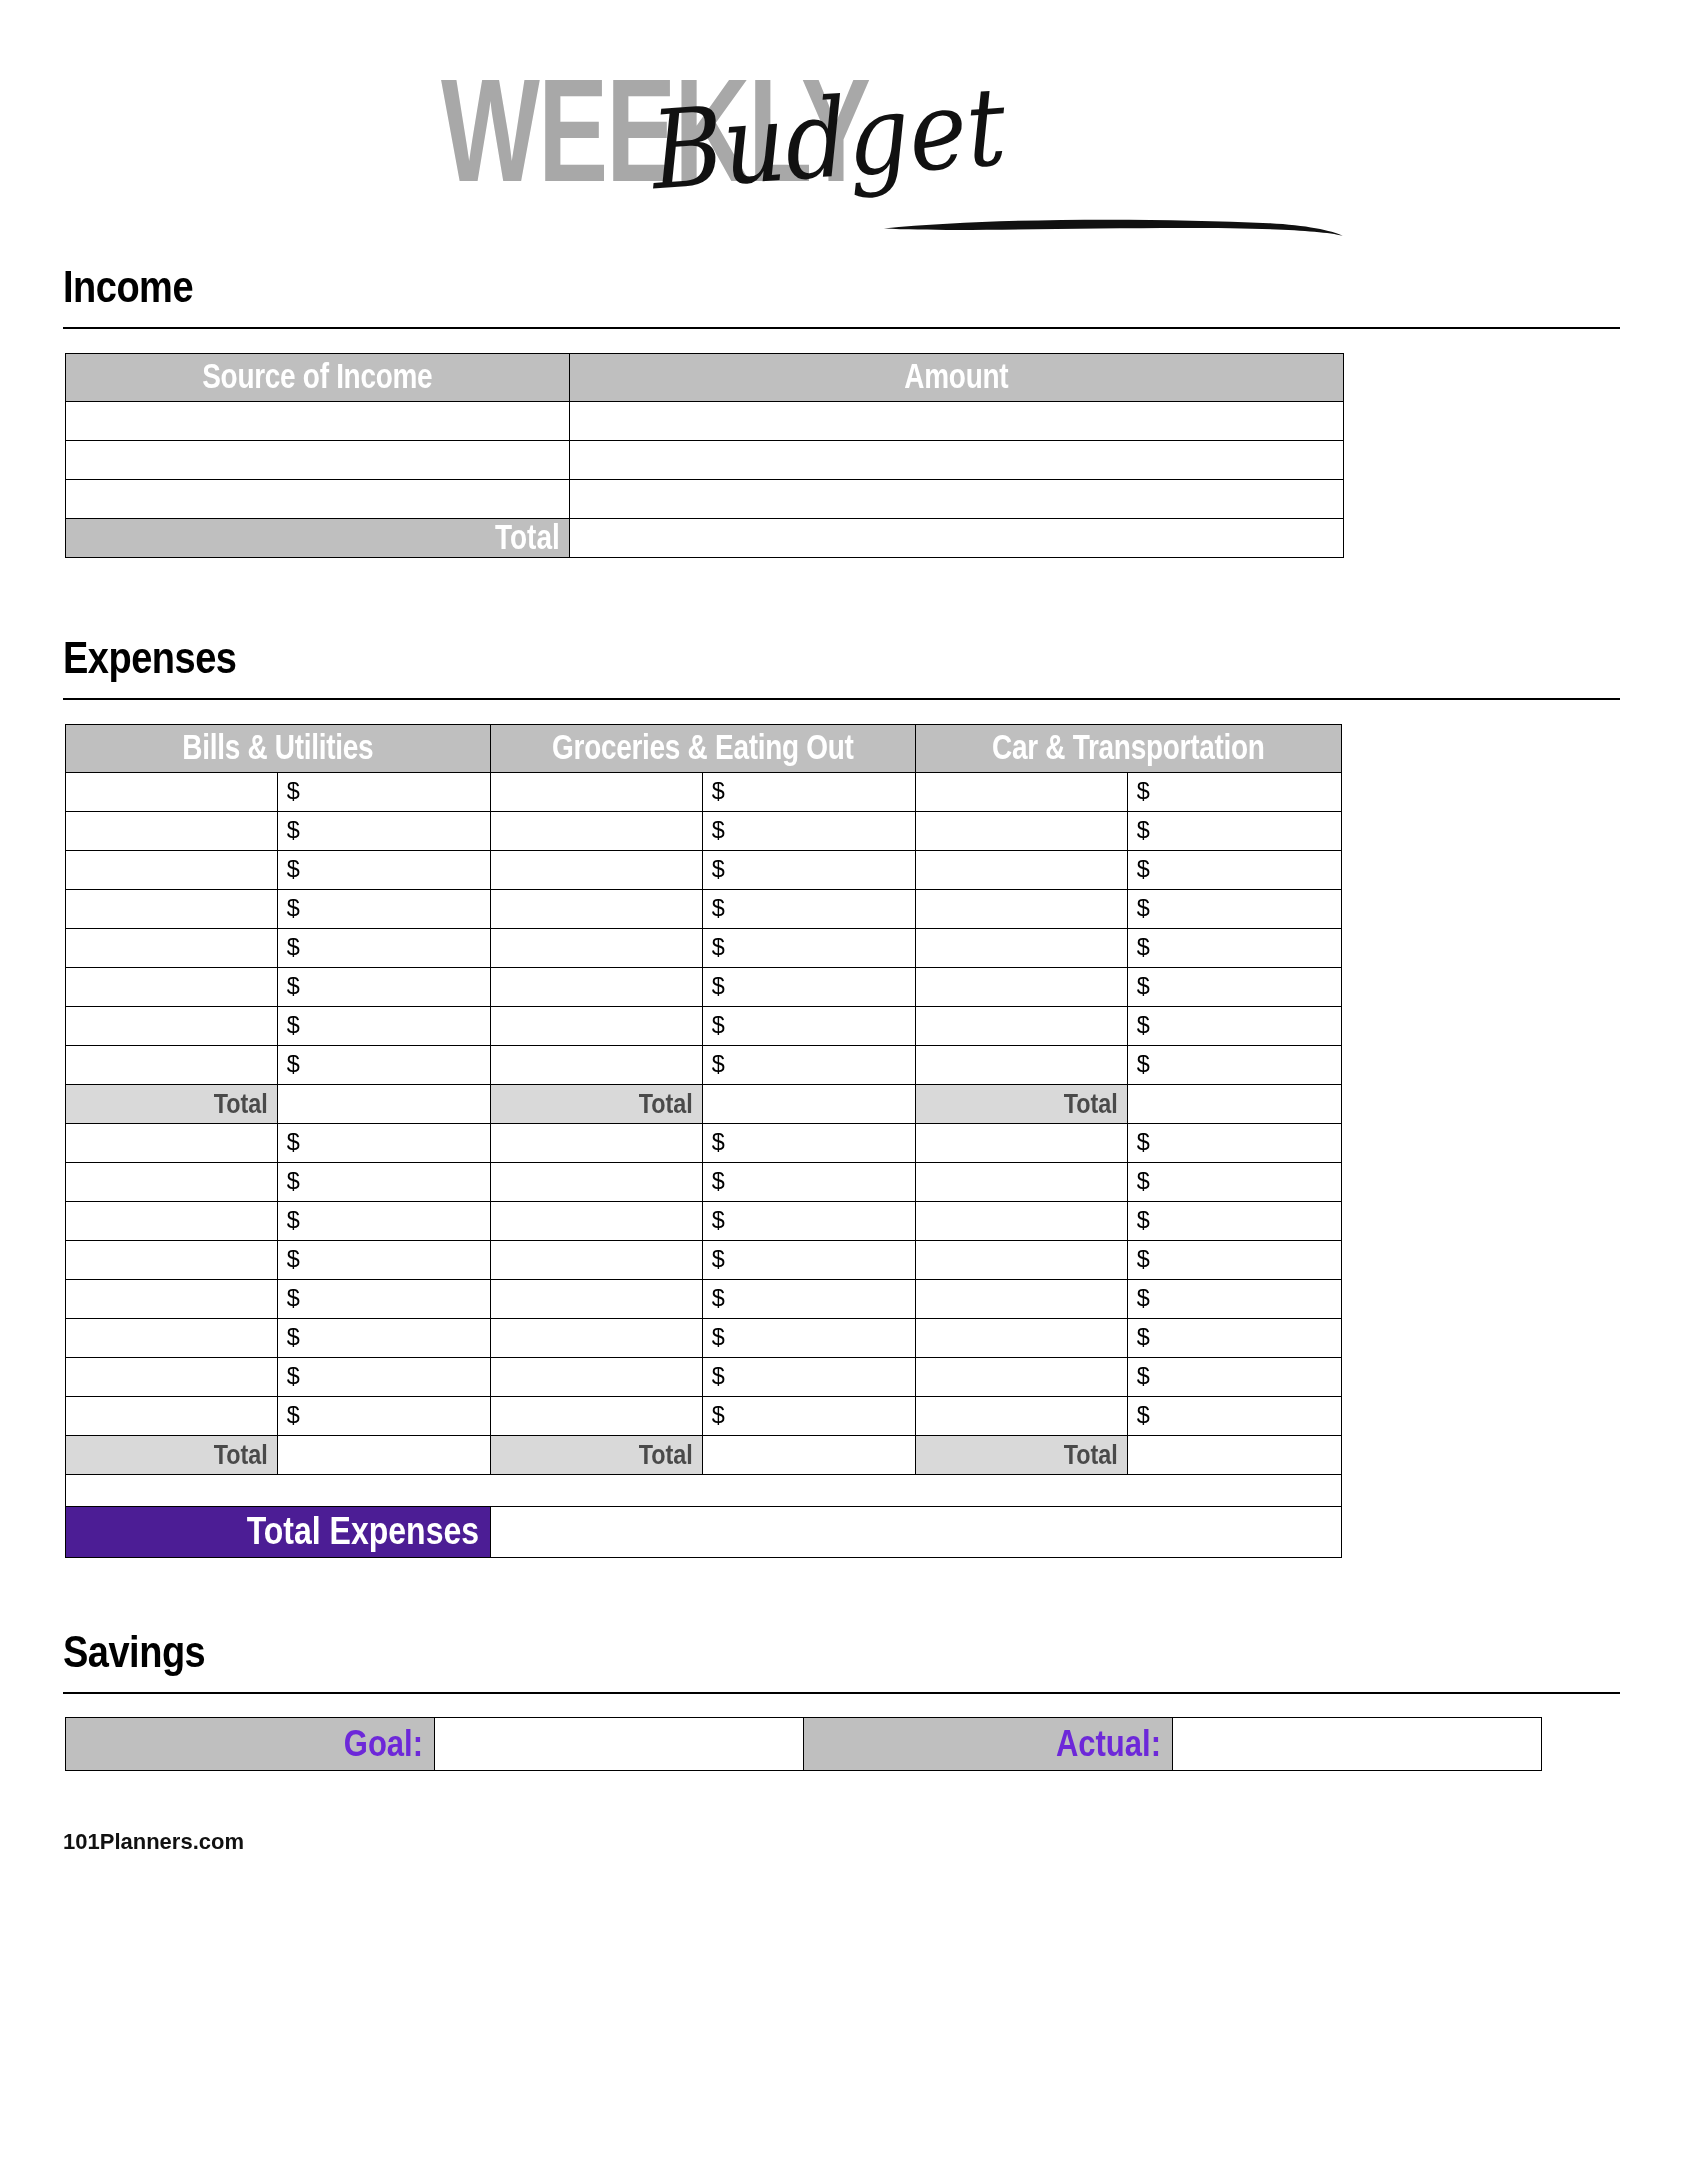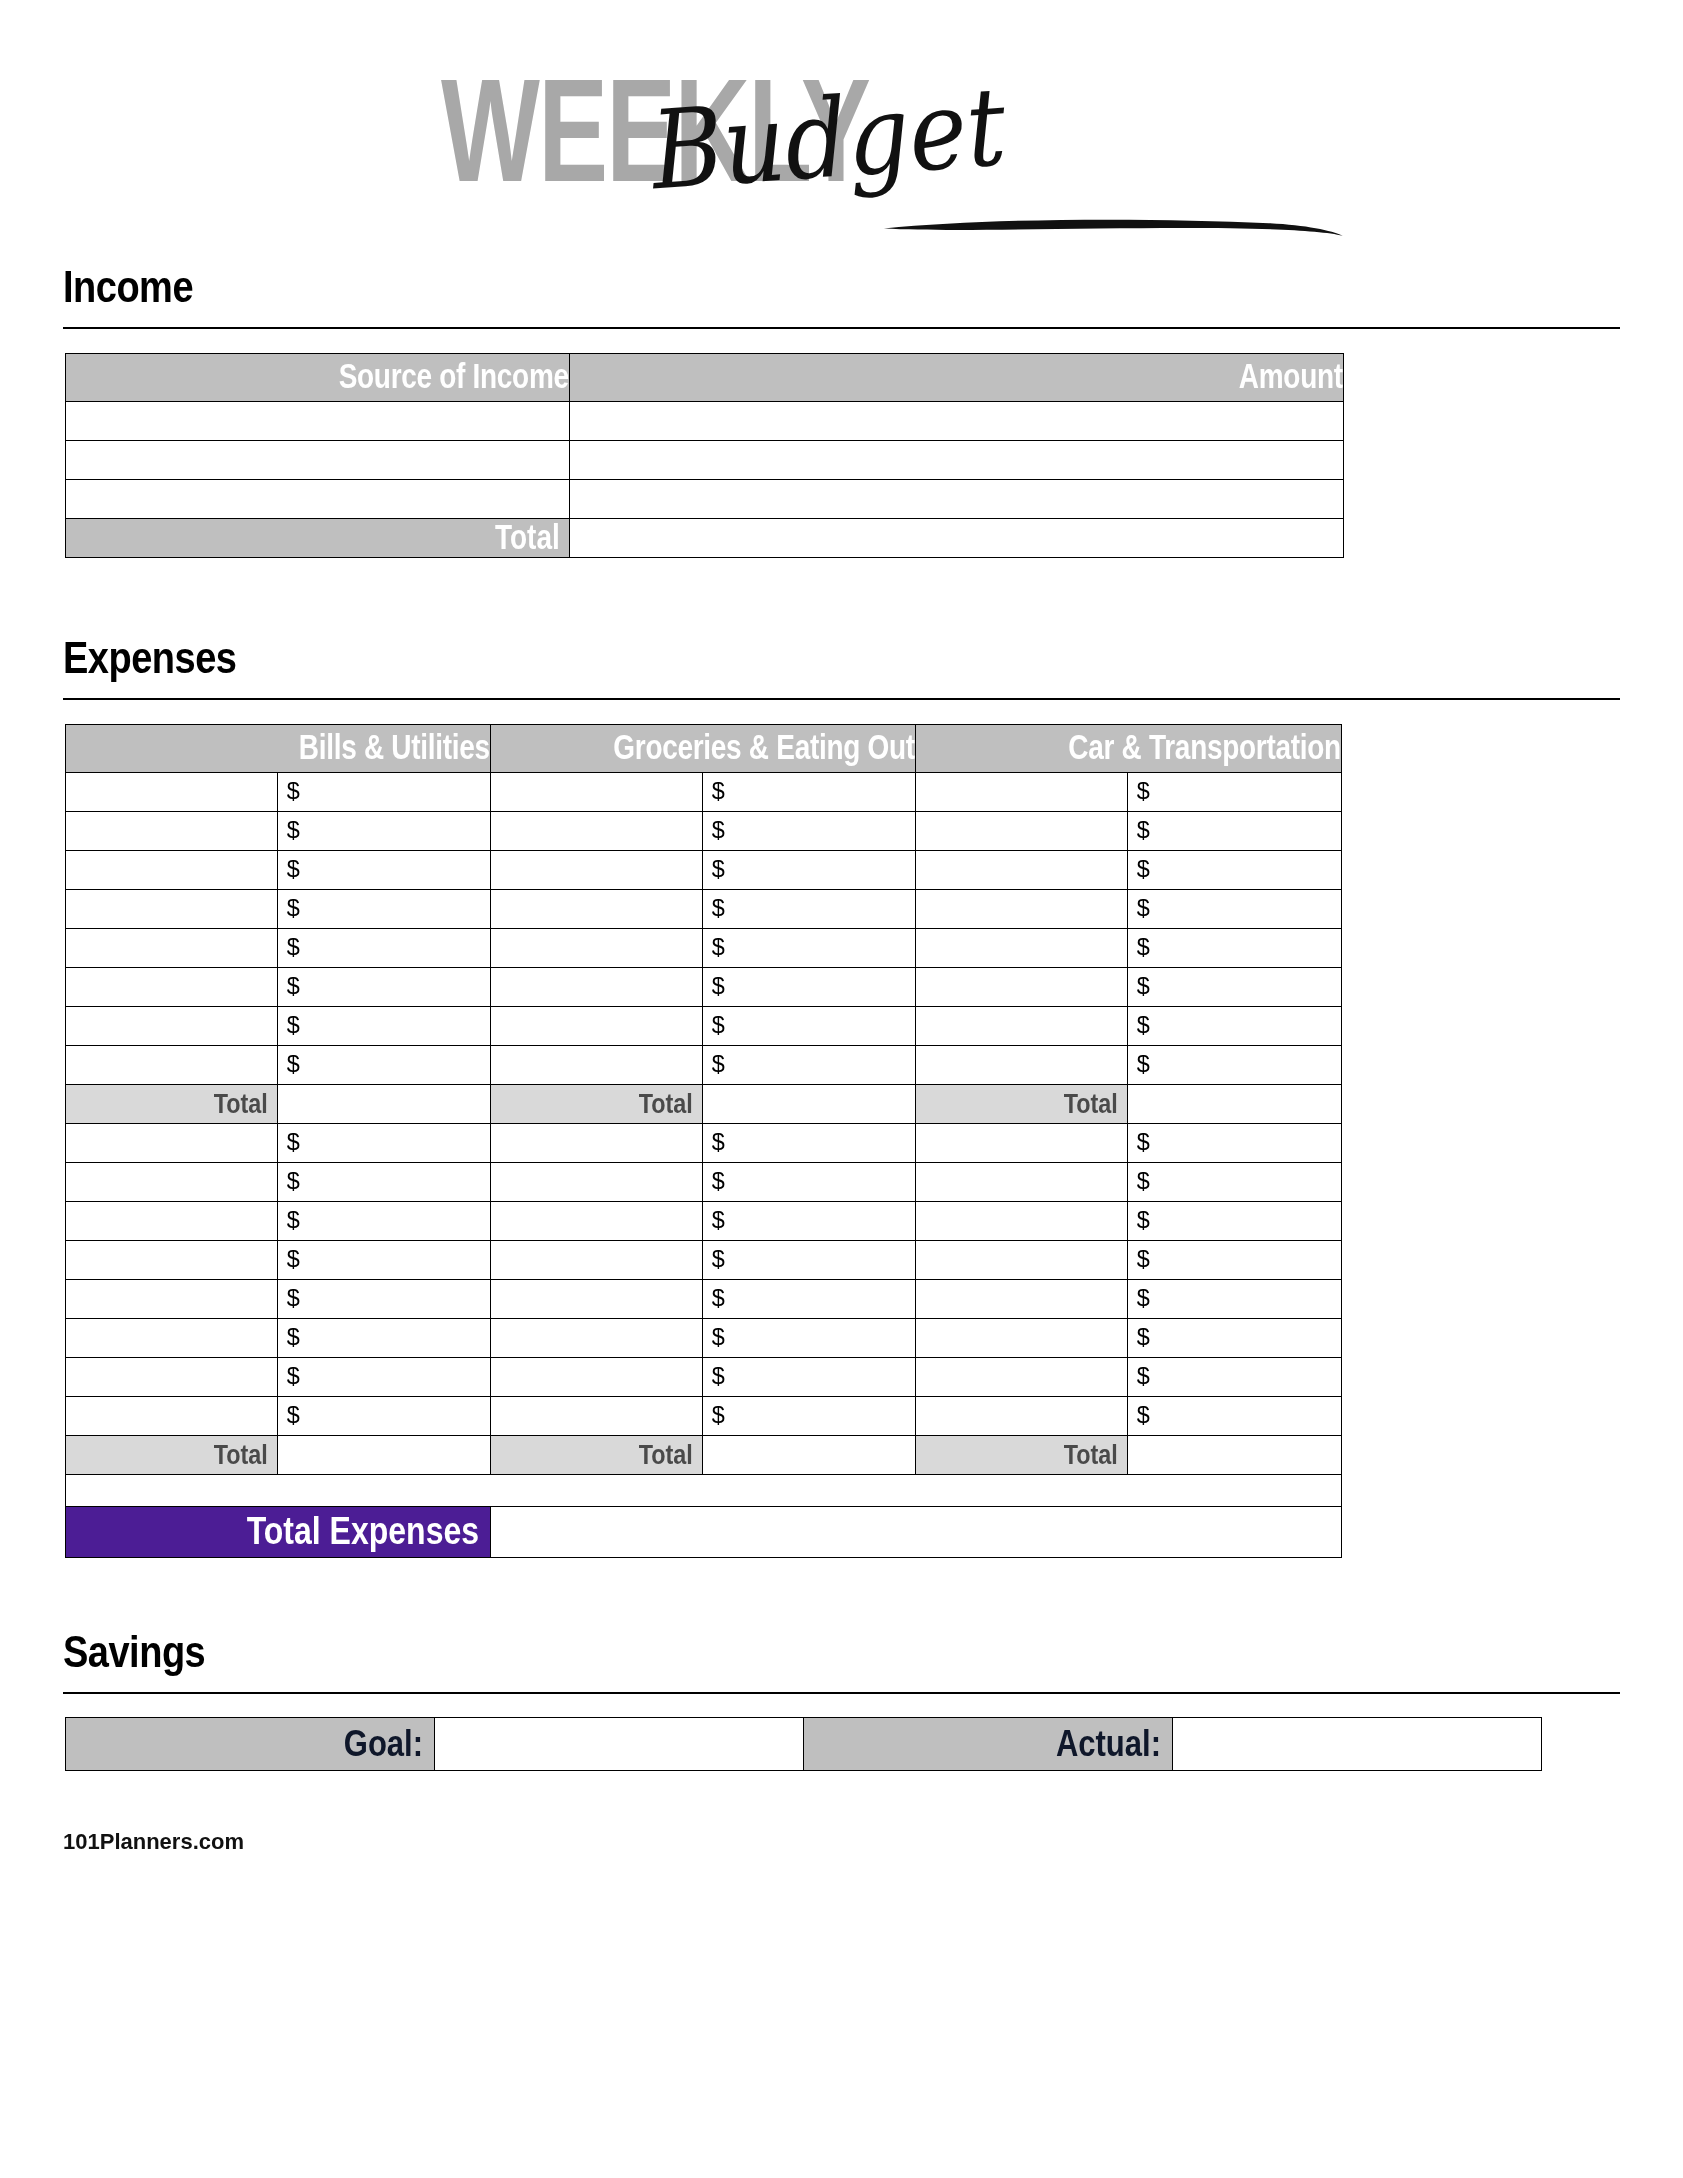--- a/index.html
+++ b/index.html
@@ -86,21 +86,21 @@
   td, th {
     border: 1.8px solid #000;
     padding: 0;
     height: 38px;
   }
   .hdr {
     background: #bfbfbf;
     color: #ffffff;
     font-weight: bold;
     font-size: 28px;
-    text-align: right;
+    text-align: center;
     letter-spacing: -0.3px;
     height: 47px;
     transform-origin: center;
     margin-top: 38px;
   }
   .hdr span {
     display: inline-block;
     transform: scaleY(1.22);
   }
   .total-dark {
@@ -152,21 +152,21 @@
   .grand-total span {
     display: inline-block;
     transform: scaleY(1.2);
   }
   .spacer-row td { height: 31px; background:#fff; }
 
   
   #savings-table { width: 1476px; margin-left: 1.8px; }
   .sav-label {
     background: #bfbfbf;
-    color: #0f172a;
+    color: #6d28d9;
     font-weight: bold;
     font-size: 31px;
     text-align: right;
     padding-right: 10.8px;
     height: 52px;
   }
   .sav-label span {
     display: inline-block;
     transform: scaleY(1.2);
   }

